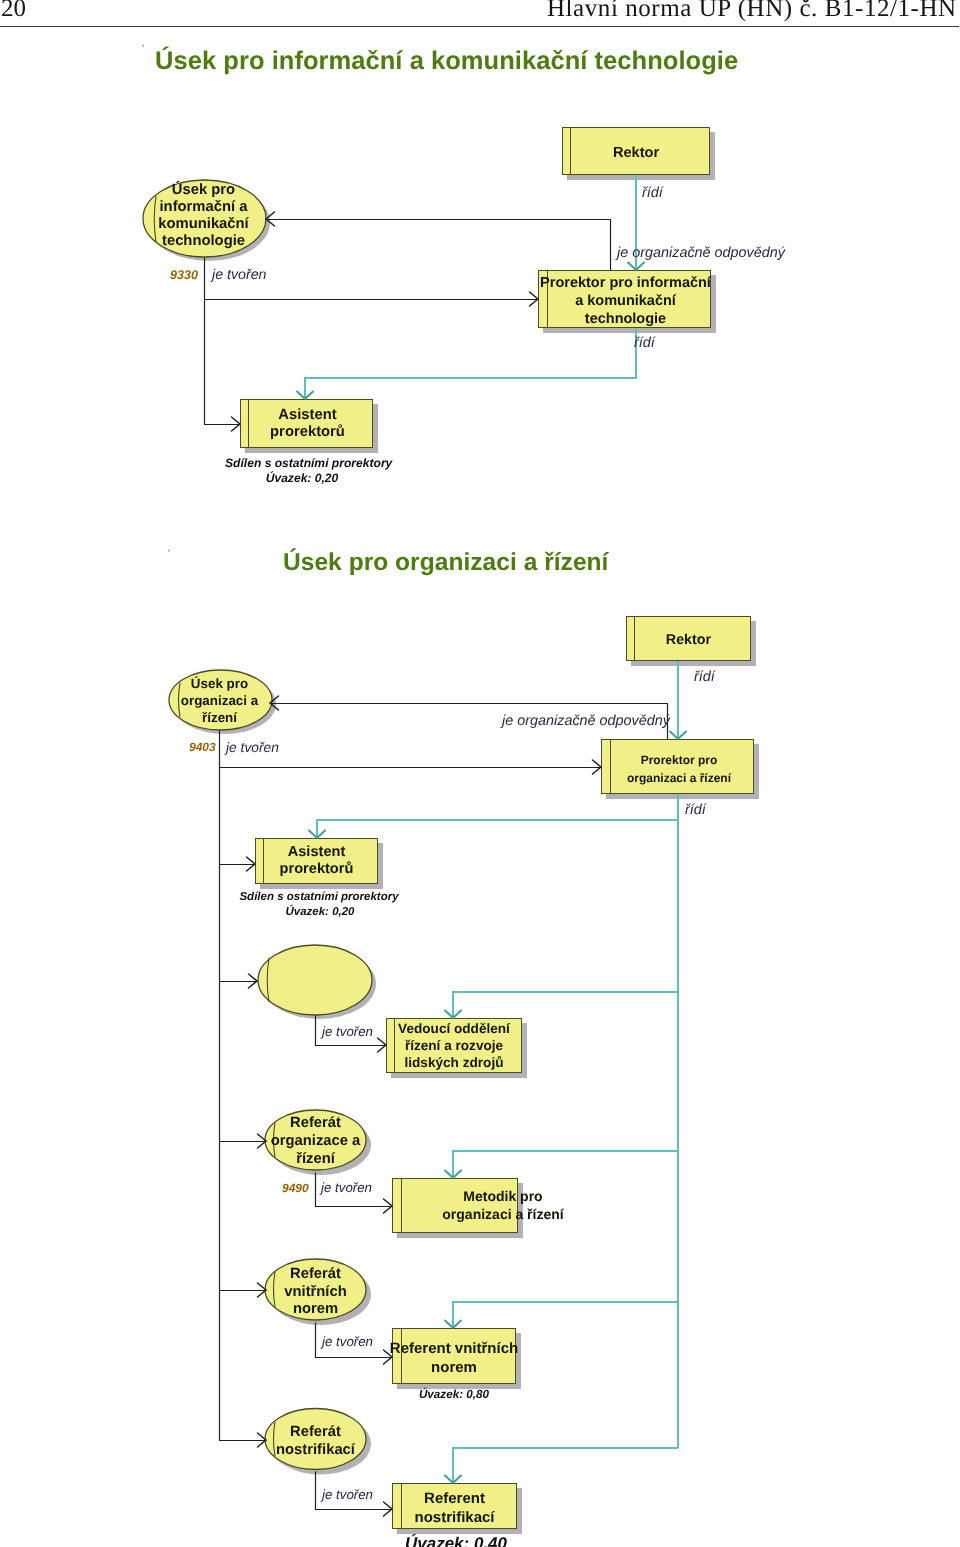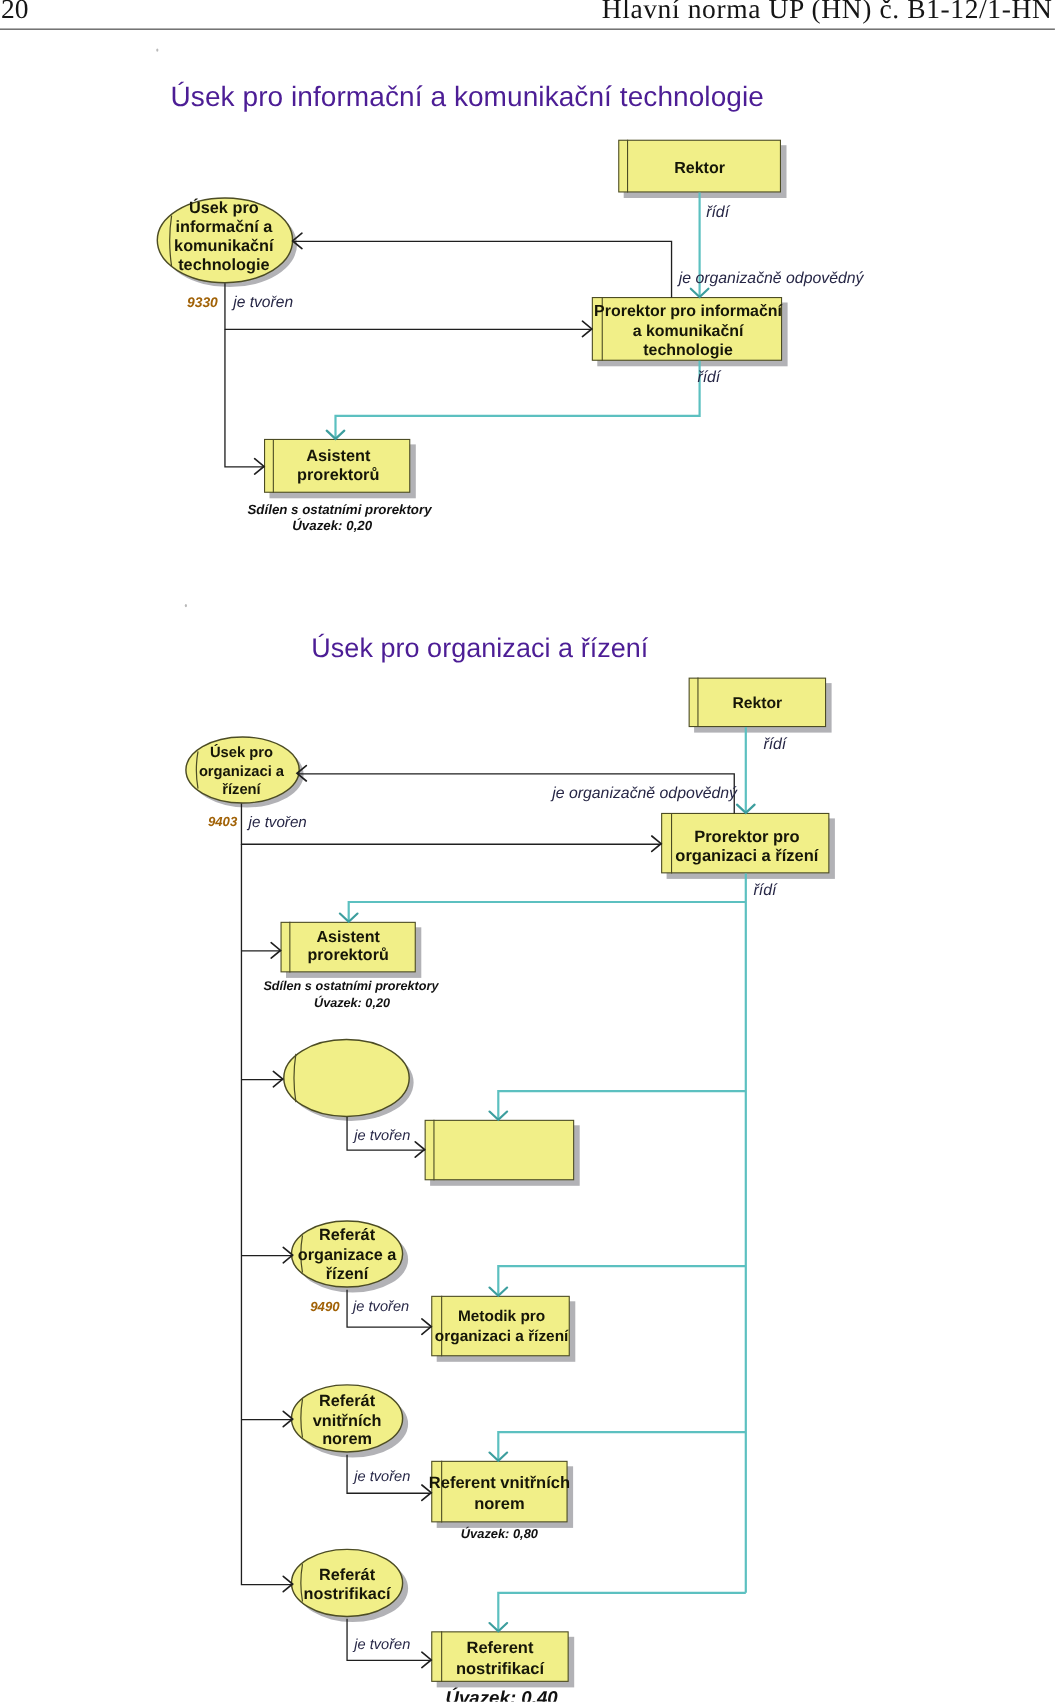--- a/index.html
+++ b/index.html
@@ -5,42 +5,42 @@
   html,body{margin:0;padding:0;background:#ffffff;}
   body{width:960px;height:1547px;position:relative;overflow:hidden;
        font-family:"Liberation Sans",sans-serif;
        -webkit-font-smoothing:antialiased;text-rendering:geometricPrecision;}
   .page{position:absolute;left:0;top:0;width:960px;height:1547px;}
   #hdr-num{position:absolute;left:1px;top:-4px;font-family:"Liberation Serif",serif;
            font-size:25px;color:#151515;line-height:26px;}
   #hdr-title{position:absolute;left:547px;top:-4px;font-family:"Liberation Serif",serif;
              font-size:25px;letter-spacing:0.56px;color:#151515;white-space:nowrap;line-height:26px;}
   #hdr-rule{position:absolute;left:0px;top:26px;width:959px;height:1px;background:#3a3a3a;}
-  .sect-title{position:absolute;color:#4c1d95;font-weight:normal;white-space:nowrap;margin-top:27px;}
+  .sect-title{position:absolute;color:#4d7c0f;font-weight:bold;white-space:nowrap;}
   #sect1{left:155px;top:48px;font-size:25.5px;line-height:26px;letter-spacing:0.05px;}
   #sect2{left:283px;top:551px;font-size:24.5px;line-height:24px;letter-spacing:0.05px;}
   #t-usek1{left:143px;top:182px;width:121px;font-size:14.8px;line-height:17px;}
   #t-rektor1{left:562px;top:144px;width:148px;font-size:14.6px;line-height:18px;}
   #t-pror1{left:529px;top:275px;width:193px;font-size:14.5px;line-height:17.8px;}
   #t-asist1{left:241px;top:407px;width:133px;font-size:14.8px;line-height:16.5px;}
   #e1-ridi1{left:642px;top:185px;font-size:14.4px;}
   #e1-org{left:617px;top:245px;font-size:14.4px;}
   #e1-ridi2{left:634px;top:335px;font-size:14.4px;}
   #e1-tvoren{left:212px;top:267px;font-size:14.2px;}
   #e1-9330{left:170px;top:268px;font-size:12.6px;}
   #n1-sdilen{left:225px;top:456px;width:160px;font-size:12.1px;}
   #n1-uvazek{left:222px;top:471px;width:160px;font-size:12.1px;}
   #t-rektor2{left:626px;top:631px;width:125px;font-size:14.3px;line-height:18px;}
   #t-usek2{left:159px;top:675px;width:121px;font-size:13.4px;line-height:17px;}
-  #t-pror2{left:601px;top:752px;width:156px;font-size:15px;line-height:17.5px;}
+  #t-pror2{left:601px;top:752px;width:156px;font-size:12px;line-height:17.5px;}
   #t-asist2{left:255px;top:844px;width:123px;font-size:14.6px;line-height:16.5px;}
   #t-odd{left:254px;top:955px;width:123px;font-size:14.6px;line-height:17.5px;}
   #t-ved{left:386px;top:1020px;width:136px;font-size:13.6px;line-height:17px;}
   #t-reforg{left:255px;top:1114px;width:121px;font-size:14.8px;line-height:18px;}
-  #t-metodik{left:393px;top:1187px;width:126px;font-size:14px;line-height:18px;}
+  #t-metodik{left:393px;top:1187px;width:126px;font-size:14px;line-height:18px;padding-left:47px;}
   #t-refvn{left:255px;top:1266px;width:121px;font-size:14.8px;line-height:17.5px;}
   #t-refervn{left:386px;top:1339px;width:136px;font-size:15px;line-height:19px;}
   #t-refnos{left:255px;top:1424px;width:121px;font-size:14.8px;line-height:17.5px;}
   #t-refernos{left:392px;top:1489px;width:125px;font-size:15px;line-height:19px;}
   #e2-ridi1{left:694px;top:669px;font-size:14.4px;}
   #e2-org{left:502px;top:713px;font-size:14.4px;}
   #e2-ridi2{left:685px;top:802px;font-size:14.4px;}
   #e2-tv1{left:226px;top:740px;font-size:13.8px;}
   #e2-tv2{left:322px;top:1024px;font-size:13.3px;}
   #e2-tv3{left:321px;top:1180px;font-size:13.3px;}
@@ -265,20 +265,23 @@
   <div class="nodelbl" id="t-rektor2">Rektor</div>
   <div class="nodelbl" id="t-usek2">
     <span>Úsek pro</span><br><span>organizaci a</span><br><span>řízení</span>
   </div>
   <div class="nodelbl" id="t-pror2">
     <span>Prorektor pro</span><br><span>organizaci a řízení</span>
   </div>
   <div class="nodelbl" id="t-asist2">
     <span>Asistent</span><br><span>prorektorů</span>
   </div>
+  <div class="nodelbl" id="t-ved">
+    <span>Vedoucí oddělení</span><br><span>řízení a rozvoje</span><br><span>lidských zdrojů</span>
+  </div>
   <div class="nodelbl" id="t-reforg">
     <span>Referát</span><br><span>organizace a</span><br><span>řízení</span>
   </div>
   <div class="nodelbl" id="t-metodik">
     <span>Metodik pro</span><br><span>organizaci a řízení</span>
   </div>
   <div class="nodelbl" id="t-refvn">
     <span>Referát</span><br><span>vnitřních</span><br><span>norem</span>
   </div>
   <div class="nodelbl" id="t-refervn">

